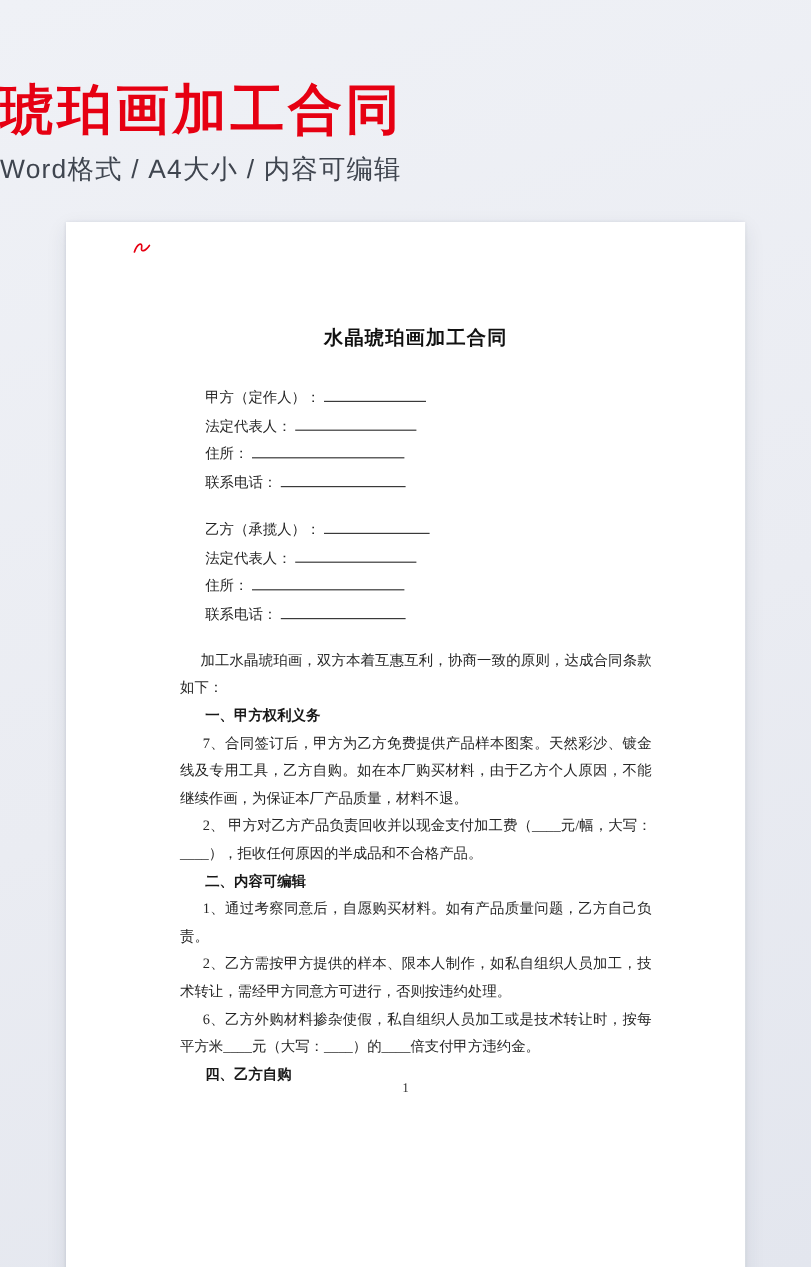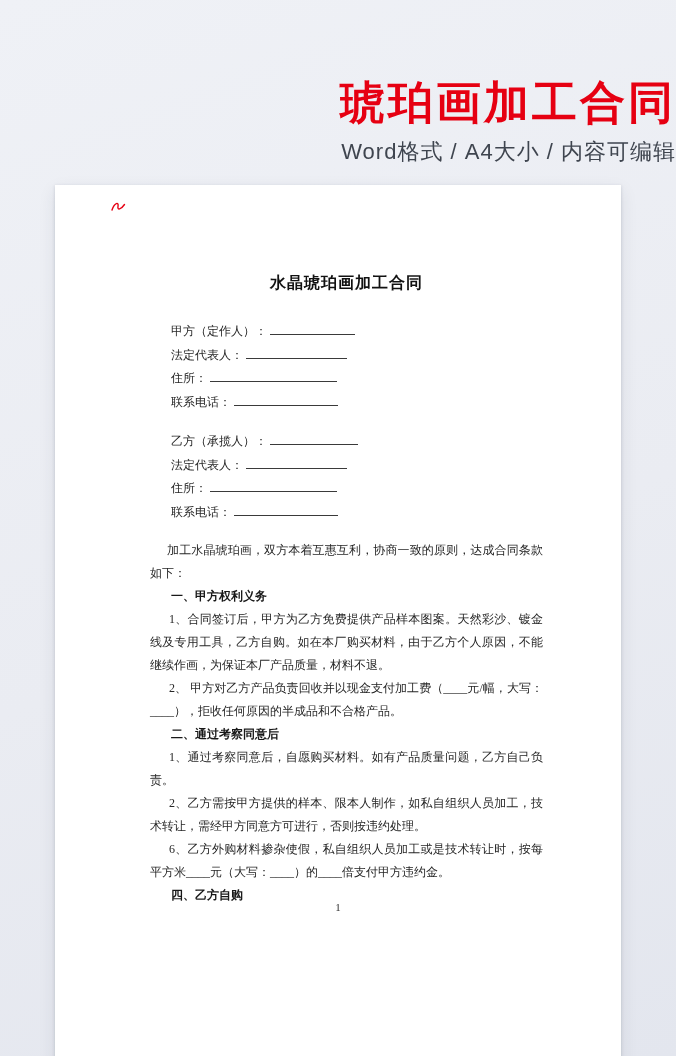--- a/index.html
+++ b/index.html
@@ -5,21 +5,21 @@
   * { margin: 0; padding: 0; box-sizing: border-box; }
   html, body { width: 676px; height: 1056px; }
   body {
     position: relative;
     overflow: hidden;
     background: linear-gradient(160deg, #eff1f6 0%, #eaecf2 55%, #e3e6ee 100%);
     font-family: "Liberation Sans", sans-serif;
   }
 
   
-  .banner { position: absolute; top: 11px; left: 0; width: 676px; text-align: right; }
+  .banner { position: absolute; top: 0; left: 0; width: 676px; text-align: left; }
   .banner-title {
     margin-top: 62px;
     font-size: 45px;
     font-weight: 800;
     letter-spacing: 3px;
     color: #e60012;
     font-family: "DejaVu Sans", "Liberation Sans", sans-serif;
   }
   .banner-subtitle {
     margin-top: 4px;
@@ -130,26 +130,26 @@
       </div>
       <div class="field-row">
         <span>联系电话：</span><span class="blank" style="width:104px"></span>
       </div>
     </div>
 
     <p class="intro">加工水晶琥珀画，双方本着互惠互利，协商一致的原则，达成合同条款如下：</p>
 
     <div class="section">
       <div class="section-heading">一、甲方权利义务</div>
-      <p class="item">1、合同签订后，甲方为乙方免费提供产品样本图案。天然彩沙、镀金线及专用工具，乙方自购。如在本厂购买材料，由于乙方个人原因，不能继续作画，为保证本厂产品质量，材料不退。</p>
+      <p class="item">7、合同签订后，甲方为乙方免费提供产品样本图案。天然彩沙、镀金线及专用工具，乙方自购。如在本厂购买材料，由于乙方个人原因，不能继续作画，为保证本厂产品质量，材料不退。</p>
       <p class="item">2、 甲方对乙方产品负责回收并以现金支付加工费（____元/幅，大写：____），拒收任何原因的半成品和不合格产品。</p>
     </div>
 
     <div class="section">
-      <div class="section-heading">二、通过考察同意后</div>
+      <div class="section-heading">二、内容可编辑</div>
       <p class="item">1、通过考察同意后，自愿购买材料。如有产品质量问题，乙方自己负责。</p>
       <p class="item">2、乙方需按甲方提供的样本、限本人制作，如私自组织人员加工，技术转让，需经甲方同意方可进行，否则按违约处理。</p>
     </div>
 
     <div class="section">
       <p class="item">6、乙方外购材料掺杂使假，私自组织人员加工或是技术转让时，按每平方米____元（大写：____）的____倍支付甲方违约金。</p>
     </div>
 
     <div class="section">
       <div class="section-heading">四、乙方自购</div>

